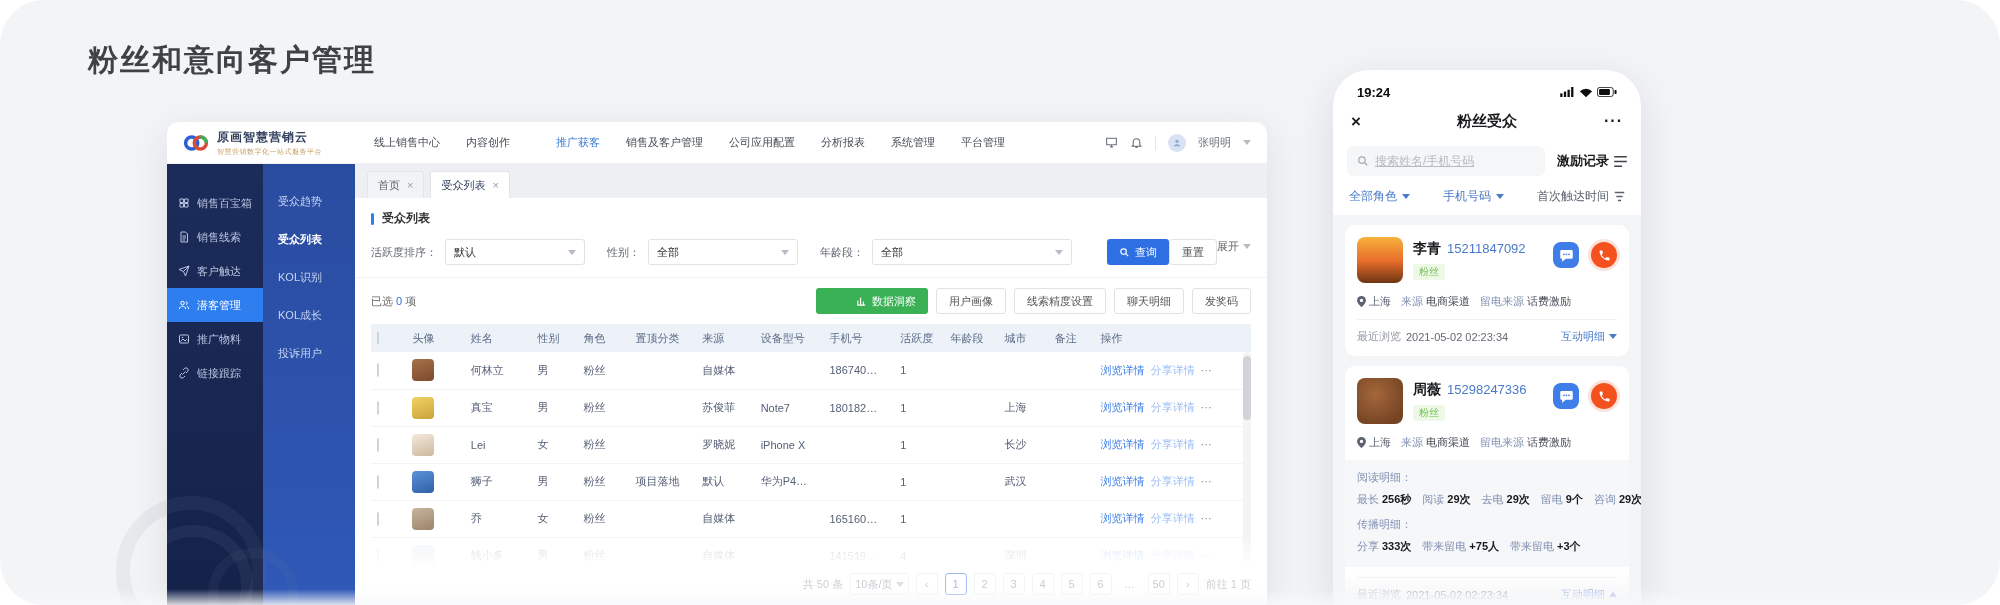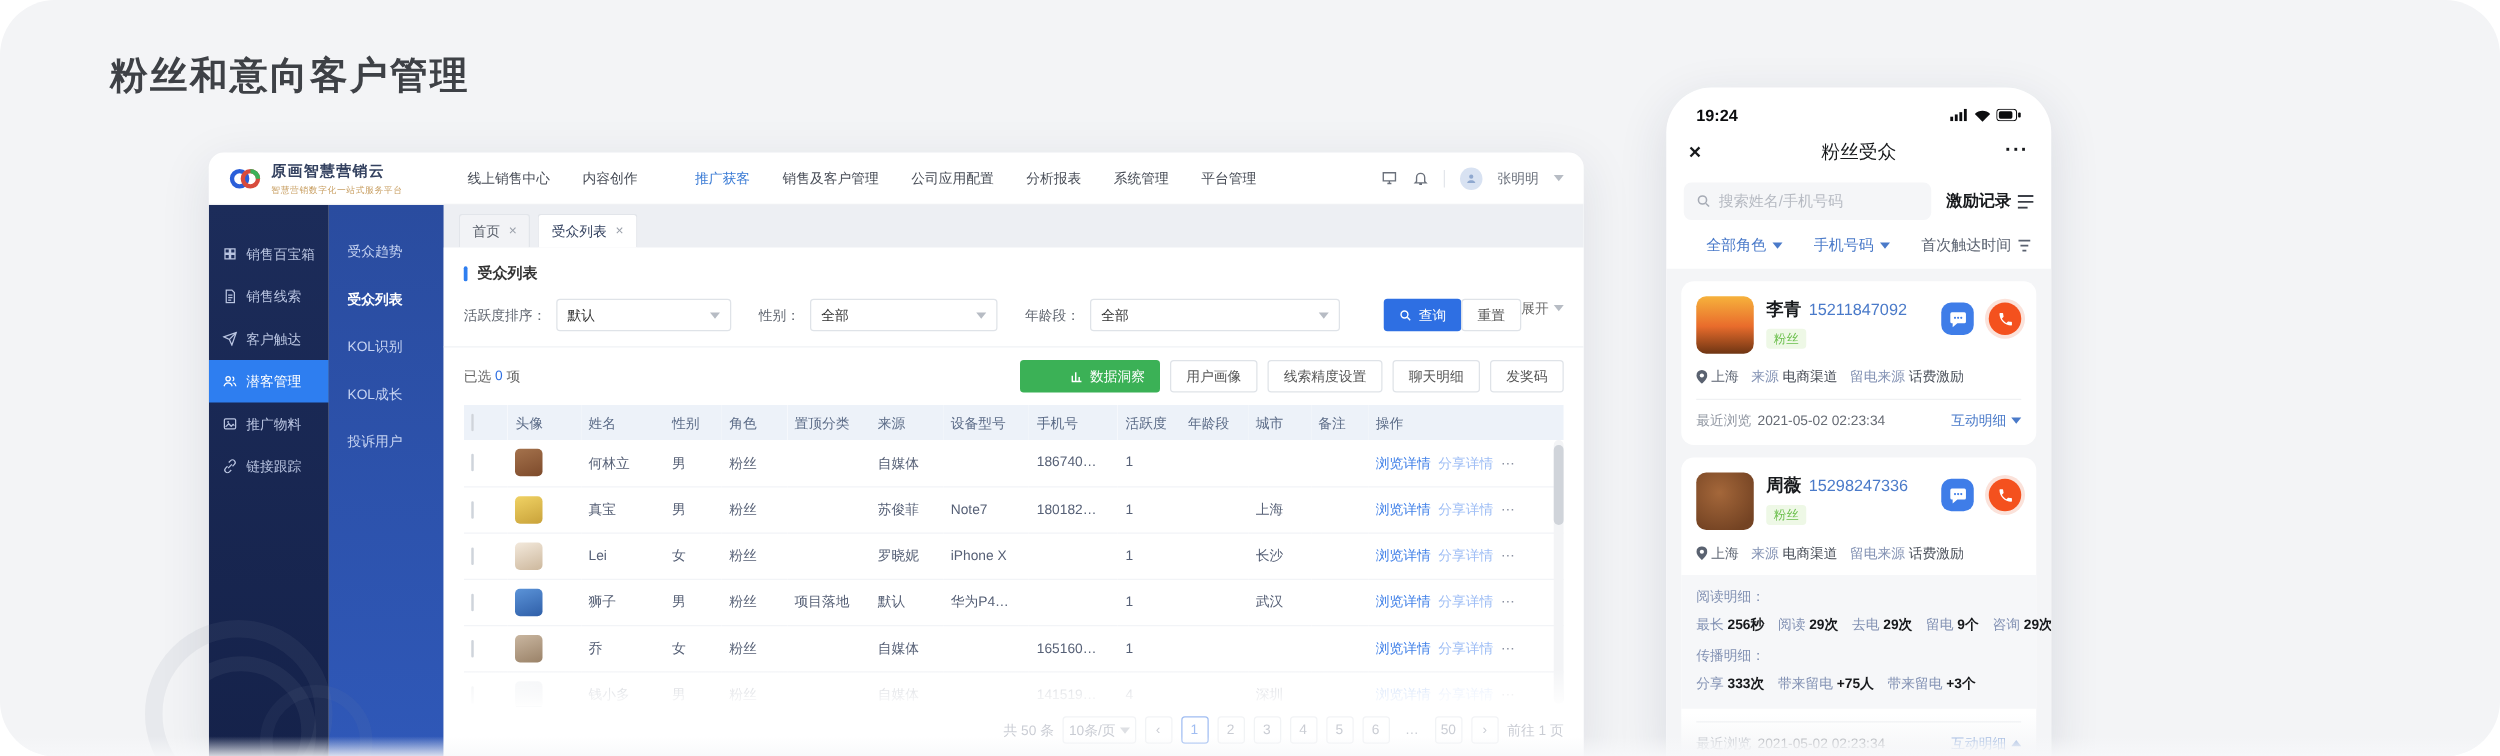--- a/index.html
+++ b/index.html
@@ -90,27 +90,27 @@
   .pg.on { border-color:#2e6fe3; color:#2e6fe3; }
   .pg.noborder { border:none; background:none; }
 
   
   .phone { position:absolute; left:1333px; top:70px; width:308px; height:535px; background:#fff; border-radius:36px 36px 0 0;
            box-shadow:0 12px 40px rgba(30,40,70,.12); display:flex; flex-direction:column; overflow:hidden; }
   .p-status { flex:0 0 32px; display:flex; align-items:center; justify-content:space-between; padding:12px 24px 0; font-size:13px; font-weight:700; color:#0c0d0f;gap:13px; }
   .p-sticons { display:flex; align-items:center; gap:4px; }
   .p-nav { flex:0 0 38px; display:flex; align-items:center; padding:0 18px; position:relative; }
   .p-close { font-size:17px; font-weight:700; color:#17191c; cursor:pointer; line-height:1; }
-  .p-title { position:absolute; left:0; right:0; text-align:center; font-size:15px; font-weight:400; color:#17191c; pointer-events:none; }
+  .p-title { position:absolute; left:0; right:0; text-align:center; font-size:15px; font-weight:700; color:#17191c; pointer-events:none; }
   .p-more { margin-left:auto; font-size:16px; font-weight:700; color:#17191c; letter-spacing:1px; cursor:pointer; }
   .p-search { display:flex; align-items:center; gap:12px; padding:6px 14px 4px; }
-  .p-input { flex:1; height:30px; background:#f5f6f8; border-radius:6px; display:flex; align-items:center; gap:6px; padding:0 10px; color:#b6bac2; font-size:12px; cursor:text; }
+  .p-input { flex:1; height:30px; background:#f5f6f8; border-radius:6px; display:flex; align-items:center; gap:6px; padding:0 10px; color:#b6bac2; font-size:12px; cursor:text;text-decoration:underline; }
   .p-record { font-size:13px; font-weight:700; color:#17191c; display:flex; align-items:center; gap:5px; cursor:pointer; }
   .p-filters { display:flex; align-items:center; justify-content:space-between; padding:8px 16px 10px; font-size:12px; }
-  .pf { display:flex; align-items:center; gap:5px; cursor:pointer;margin-left:16px; }
+  .pf { display:flex; align-items:center; gap:5px; cursor:pointer; }
   .pf.blue { color:#4a7ac9; }
   .pf.gray { color:#5a6270; }
   .p-cards { flex:1; background:#f4f5f7; padding:10px 12px; display:flex; flex-direction:column; gap:10px; overflow:hidden; position:relative; }
   .card { background:#fff; border-radius:10px; padding:12px; flex:0 0 auto; }
   .c-head { display:flex; gap:10px; }
   .c-avatar { width:46px; height:46px; border-radius:8px; flex:0 0 46px; }
   .av-sunset { background:linear-gradient(180deg,#f6b23c 0%,#e96c2c 52%,#6e3513 100%); }
   .av-teddy  { background:radial-gradient(circle at 40% 35%,#a4673a,#744323 80%); }
   .c-id { flex:1; min-width:0; padding-top:2px; }
   .c-name { font-size:14px; font-weight:700; color:#17191c; }

